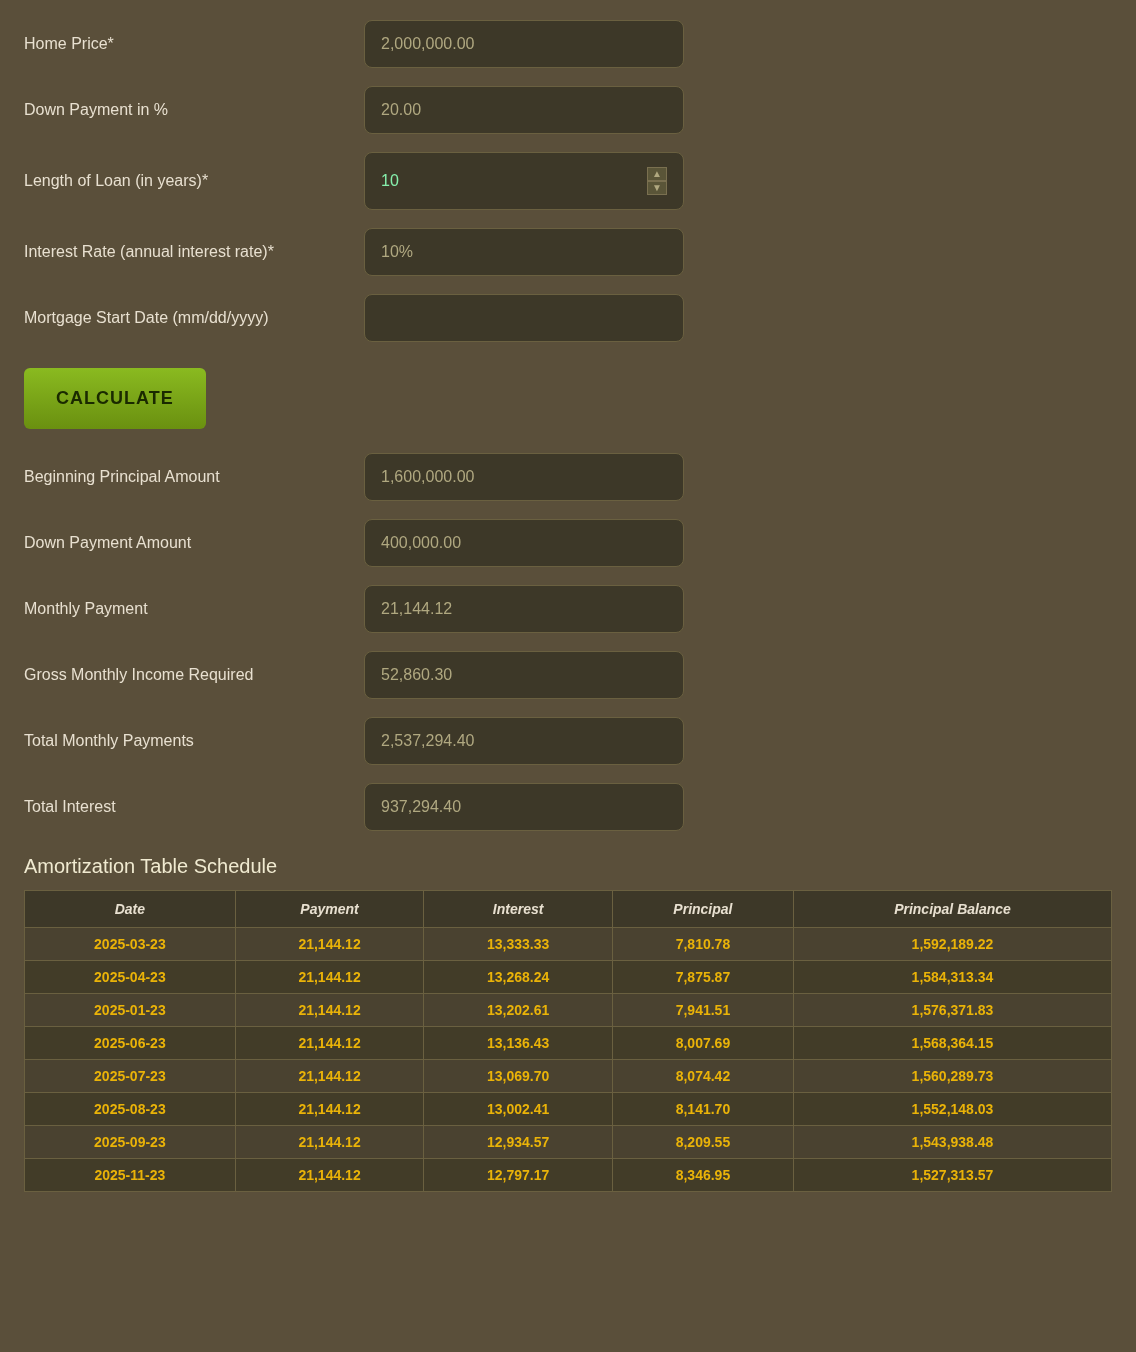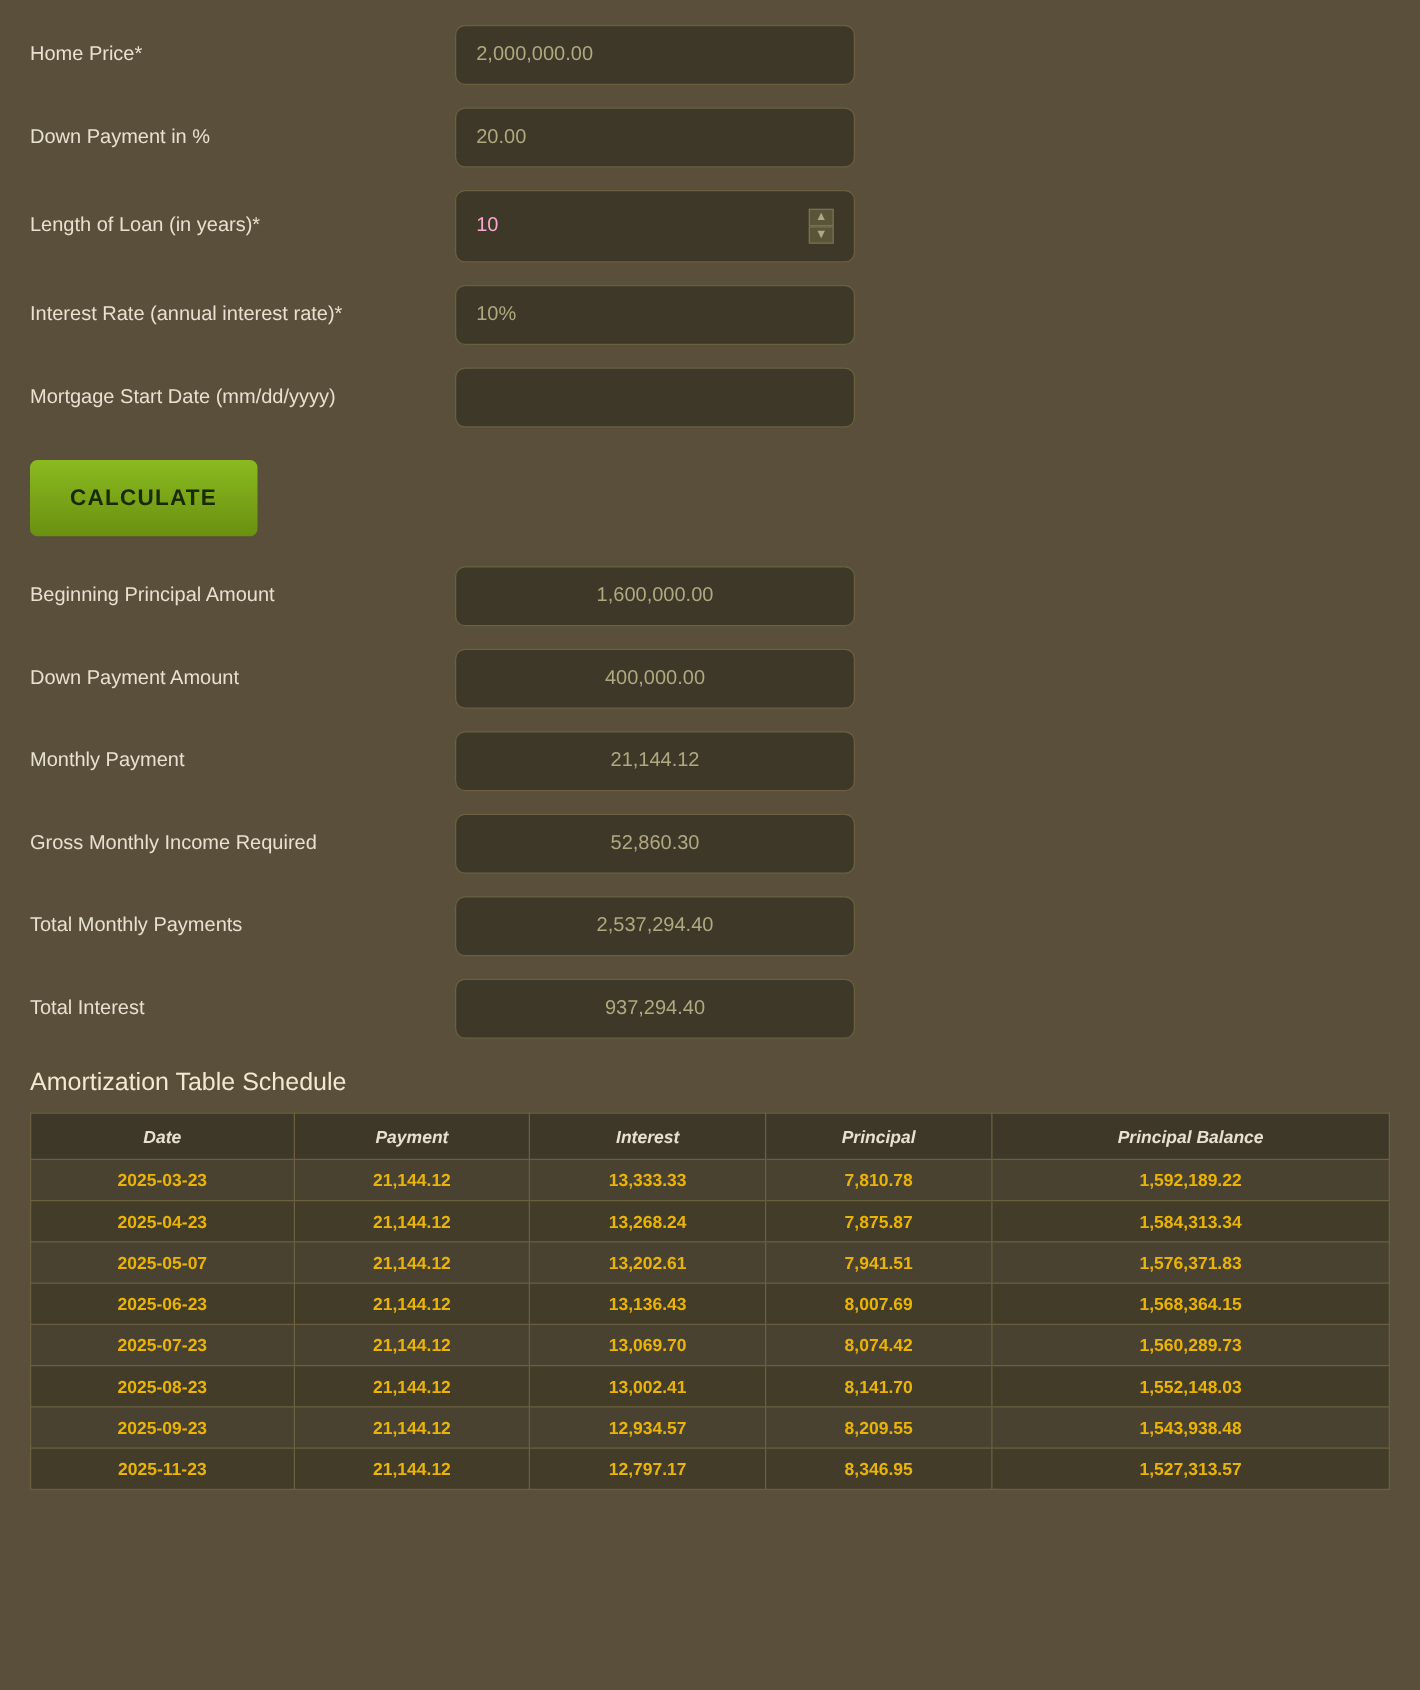--- a/index.html
+++ b/index.html
@@ -42,21 +42,21 @@
       padding: 14px 16px;
       font-size: 16px;
       color: #b0a880;
       outline: none;
       display: flex;
       align-items: center;
       justify-content: space-between;
     }
     .spinner-value {
       font-size: 16px;
-      color: #f9a8d4;
+      color: #86efac;
     }
     .spinner-buttons {
       display: flex;
       flex-direction: column;
       margin-left: 8px;
     }
     .spinner-btn {
       background: #5a5538;
       border: 1px solid #7a7050;
       color: #b0a880;
@@ -91,21 +91,20 @@
     }
     .result-input {
       flex: 1;
       max-width: 320px;
       background-color: #3d3828;
       border: 1px solid #6a6040;
       border-radius: 8px;
       padding: 14px 16px;
       font-size: 16px;
       color: #b0a880;
-      text-align: center;
     }
     .section-title {
       font-size: 20px;
       font-weight: normal;
       color: #f0ead0;
       margin: 24px 0 12px 0;
     }
     .amort-table {
       width: 100%;
       border-collapse: collapse;
@@ -232,21 +231,21 @@
         <td>1,592,189.22</td>
       </tr>
       <tr>
         <td>2025-04-23</td>
         <td>21,144.12</td>
         <td>13,268.24</td>
         <td>7,875.87</td>
         <td>1,584,313.34</td>
       </tr>
       <tr>
-        <td>2025-05-07</td>
+        <td>2025-01-23</td>
         <td>21,144.12</td>
         <td>13,202.61</td>
         <td>7,941.51</td>
         <td>1,576,371.83</td>
       </tr>
       <tr>
         <td>2025-06-23</td>
         <td>21,144.12</td>
         <td>13,136.43</td>
         <td>8,007.69</td>

